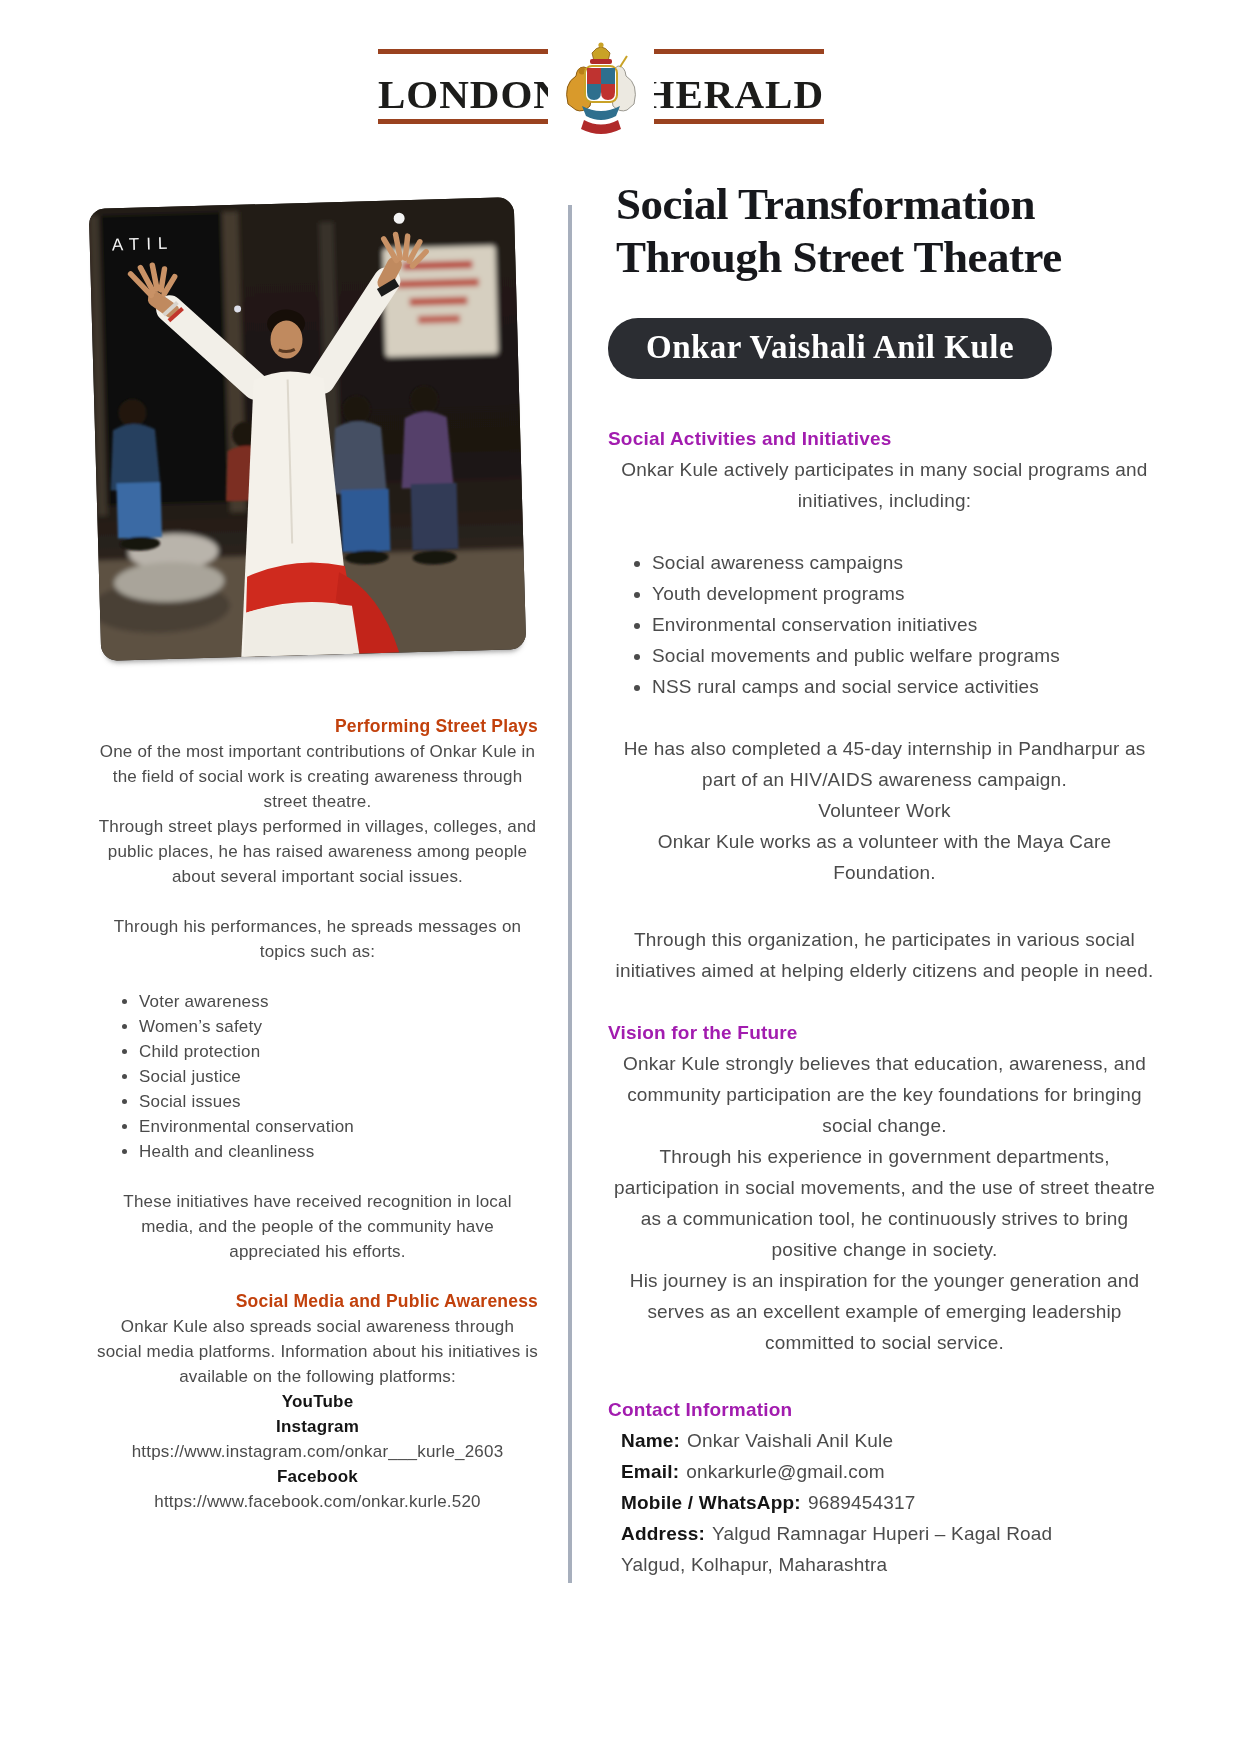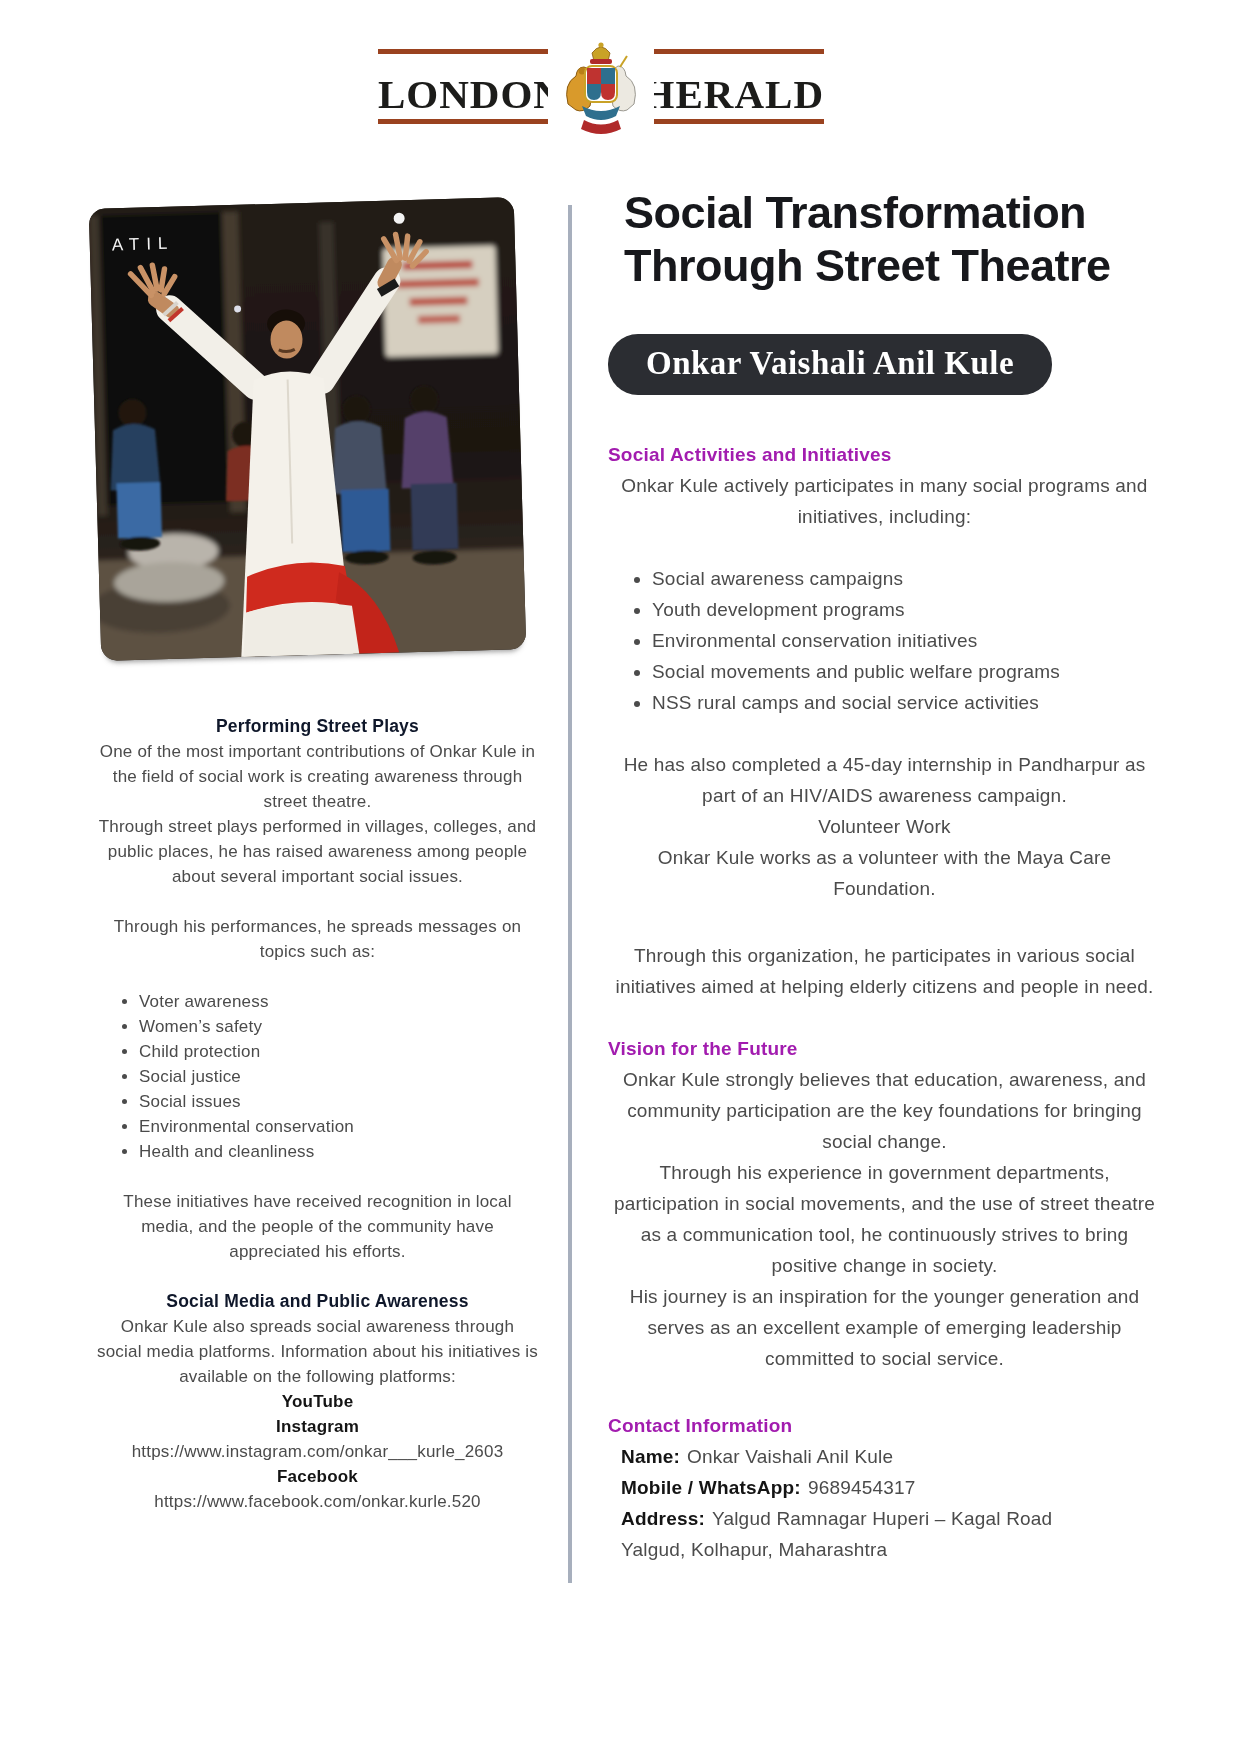--- a/index.html
+++ b/index.html
@@ -28,32 +28,32 @@
   .photo svg{display:block;}
 
   
   .col p{margin:0;text-align:center;}
   .b{font-weight:700;color:#141414;margin-left:13px;}
   .b:not(:empty){margin-right:7px;}
 
   
   .left-col{position:absolute;left:97px;top:714px;width:441px;font-size:17px;line-height:25px;
             color:#4b4b4b;text-align:justify;letter-spacing:.2px;}
-  .left-col h3{margin:0;font-size:17.5px;line-height:25px;color:#0f172a;text-align:center;}
+  .left-col h3{margin:0;font-size:17.5px;line-height:25px;color:#c2410c;text-align:right;}
   .left-col ul{margin:25px 0;padding:0 0 0 42px;list-style:disc;}
   .left-col li{line-height:25px;}
   .gap-s{height:25px;}
   .plat-name{font-weight:700;color:#141414;text-align:left;}
   .plat-url{word-break:break-all;text-align:left;}
 
   
   .right-col{position:absolute;left:608px;top:170px;width:553px;font-size:19px;line-height:31px;
              color:#4b4b4b;text-align:justify;letter-spacing:.2px;}
-  .title{font-family:Liberation Sans, sans-serif;font-weight:700;font-size:45px;
-         line-height:53px;color:#17181c;text-align:left;letter-spacing:-.5px;margin:16px;}
+  .title{font-family:Liberation Serif, serif;font-weight:700;font-size:45px;
+         line-height:53px;color:#17181c;text-align:left;letter-spacing:-.5px;margin:8px;}
   .badge{display:inline-block;margin-top:26px;background:#2b2d32;color:#ffffff;border-radius:30px;
          padding:13px 38px 15px;font-family:"Liberation Serif","DejaVu Serif",serif;font-weight:700;
          font-size:33px;line-height:33px;letter-spacing:.5px;}
   .right-col h3{margin:0;font-size:19px;line-height:31px;color:#a21caf;text-align:left;}
   .sec1{margin-top:44px;}
   .right-col ul{margin:31px 0;padding:0 0 0 44px;list-style:disc;}
   .right-col li{line-height:31px;}
   .gap-r{height:31px;}
   .gap-r2{height:36px;}
   .contact-line{text-align:left;}
@@ -258,20 +258,23 @@
       <h3>Vision for the Future</h3>
       <p>Onkar Kule strongly believes that education, awareness, and community participation are the key foundations for bringing social change.</p>
       <p>Through his experience in government departments, participation in social movements, and the use of street theatre as a communication tool, he continuously strives to bring positive change in society.</p>
       <p>His journey is an inspiration for the younger generation and serves as an excellent example of emerging leadership committed to social service.</p>
       <div class="gap-r2"></div>
       <h3>Contact Information</h3>
       <div class="contact-line">
         <span class="b">Name:</span><span>Onkar Vaishali Anil Kule</span>
       </div>
       <div class="contact-line">
+        <span class="b">Email:</span><span>onkarkurle@gmail.com</span>
+      </div>
+      <div class="contact-line">
         <span class="b">Mobile / WhatsApp:</span><span>9689454317</span>
       </div>
       <div class="contact-line">
         <span class="b">Address:</span><span>Yalgud Ramnagar Huperi – Kagal Road</span>
       </div>
       <div class="contact-line">
         <span class="b"></span><span>Yalgud, Kolhapur, Maharashtra</span>
       </div>
     </div>
   </div>

